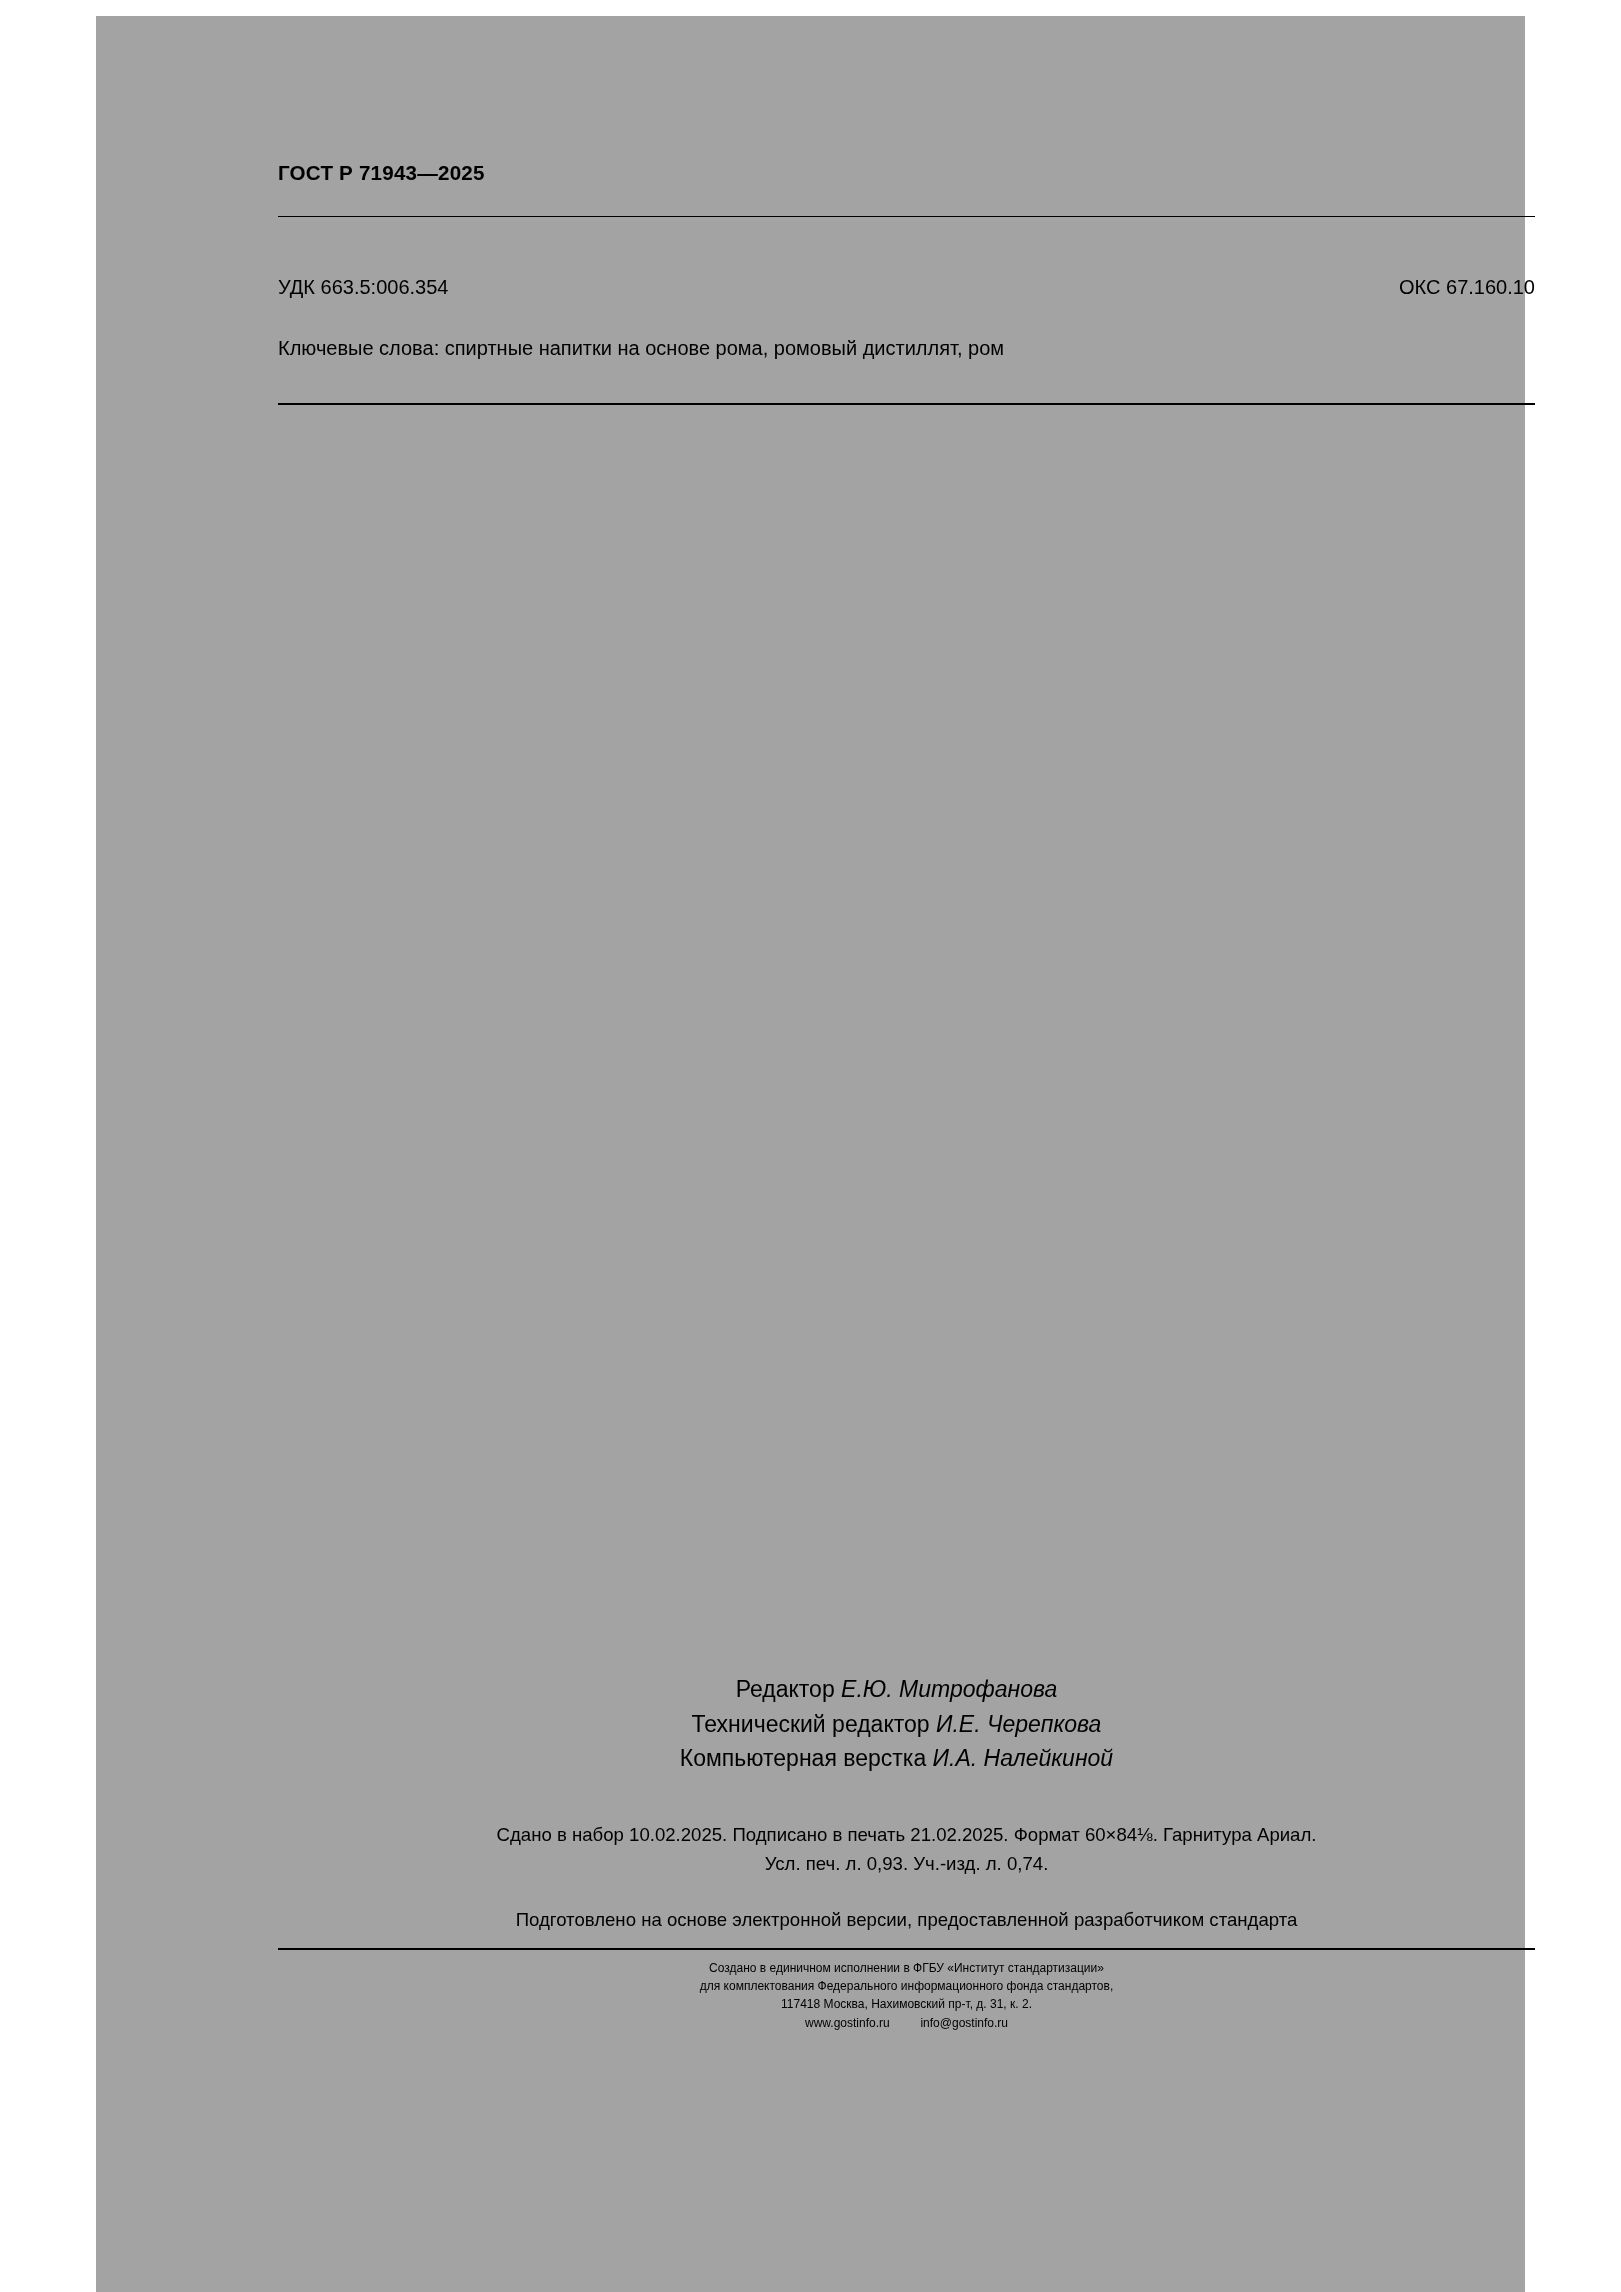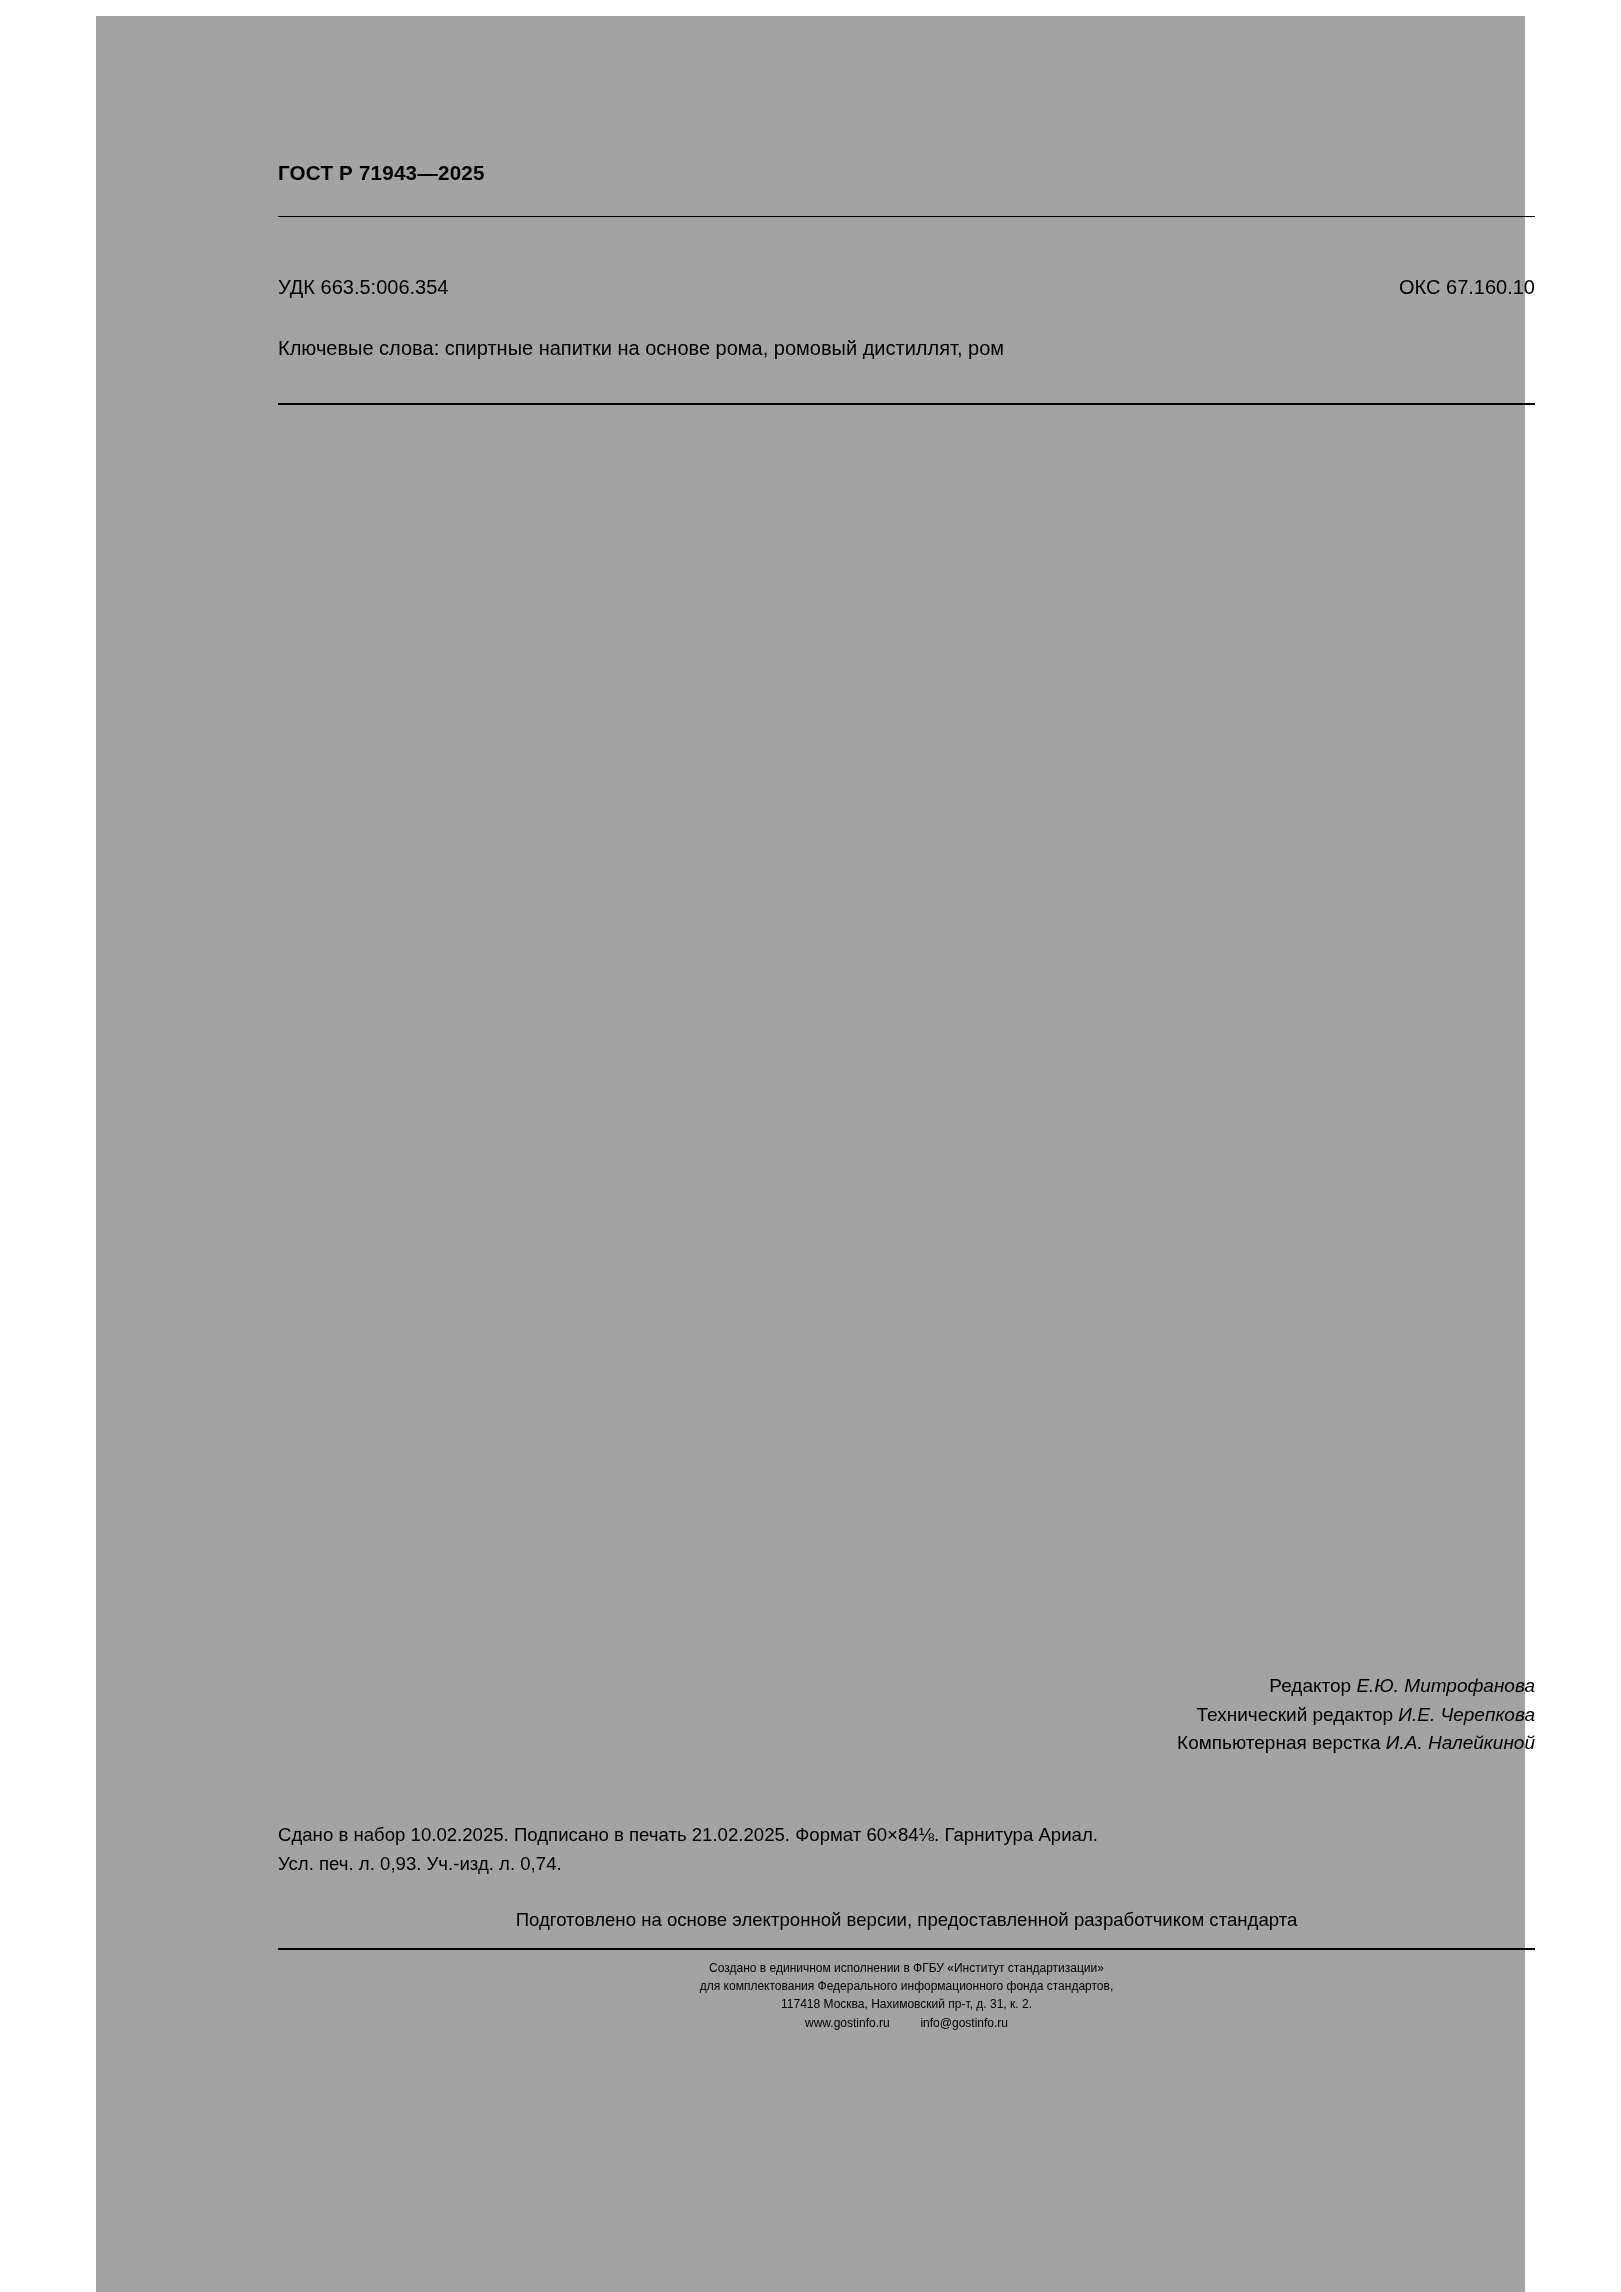--- a/index.html
+++ b/index.html
@@ -60,38 +60,38 @@
     top: 387px;
     left: 182px;
     width: 1257px;
     border-top: 2.5px solid #000;
   }
 
   
   .colophon {
     position: absolute;
     top: 1656px;
-    left: 182px;
+    left: 172px;
     width: 1257px;
-    text-align: right;
-    font-size: 19px;
+    text-align: center;
+    font-size: 23px;
     line-height: 1.5;
   }
   .colophon .credit-line {
     white-space: nowrap;
   }
   .colophon .it {
     font-style: italic;
   }
   .print-info {
     position: absolute;
     top: 1805px;
     left: 182px;
     width: 1257px;
-    text-align: left;
+    text-align: center;
     font-size: 18.6px;
     line-height: 1.55;
   }
   .prepared-note {
     position: absolute;
     top: 1893px;
     left: 182px;
     width: 1257px;
     text-align: center;
     font-size: 18.6px;

